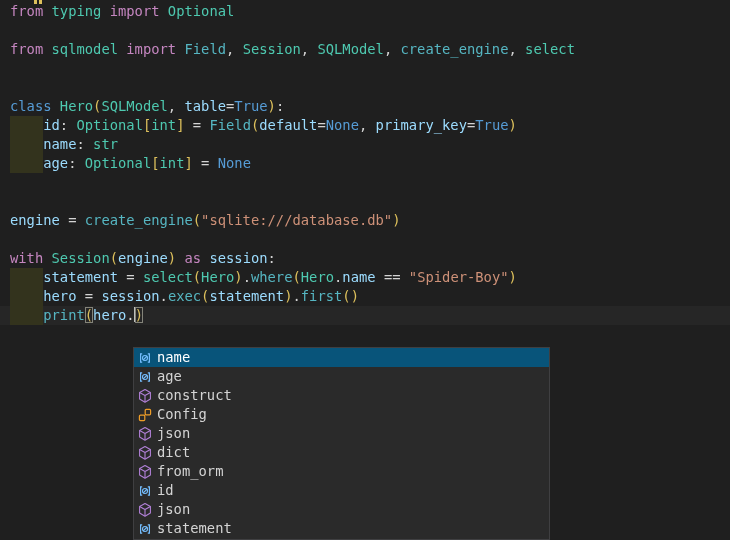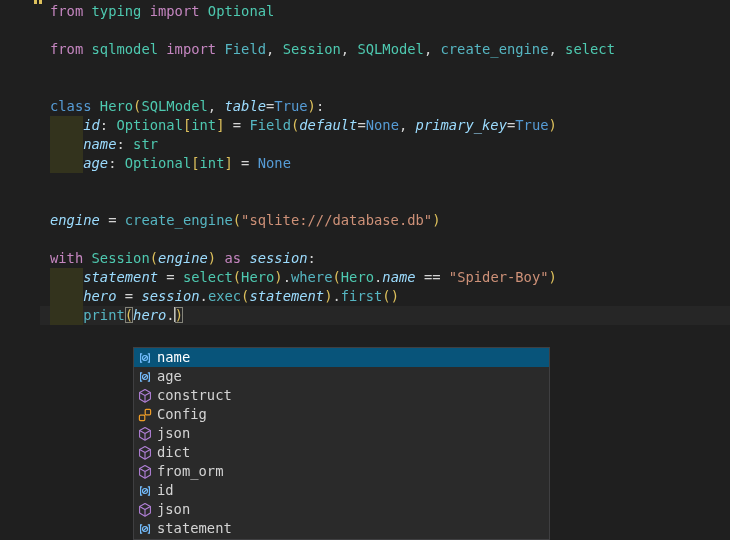--- a/index.html
+++ b/index.html
@@ -4,32 +4,32 @@
 <style>
   html,body { margin:0; padding:0; }
   body {
     width:730px; height:540px; overflow:hidden; position:relative;
     background: var(--bg, #1f1f1f);
     font-family: "DejaVu Sans Mono", "Liberation Mono", monospace;
   }
   .editor { position:absolute; inset:0; padding-top:2px; }
   .code-line {
     position:relative; height:19px; line-height:19px; font-size:13.8px;
-    white-space:pre; padding-left:10px; color: var(--plain, #d4d4d4); margin-left: 40px;
+    white-space:pre; padding-left:10px; color: var(--plain, #d4d4d4);
   }
   .code-line.current { background: var(--currentLine, rgba(255,255,255,0.03)); }
   .indent-strip {
     position:absolute; left:10px; top:0; width:33px; height:19px;
     background: var(--indent, #33331d);
   }
   .tok-kw   { color: var(--kw); }
   .tok-kw2  { color: var(--kw2); }
   .tok-cls  { color: var(--cls); }
   .tok-fn   { color: var(--fn); text-align: center; }
-  .tok-var  { color: var(--var); font-style: italic; }
+  .tok-var  { color: var(--var); }
   .tok-str  { color: var(--str); }
   .tok-op   { color: var(--op); }
   .tok-br   { color: var(--br); }
   .tok-plain{ color: var(--plain); }
   .tok-brbox { color: var(--br); box-shadow: inset 0 0 0 1px #84847a; }
   .cursor {
     display:inline-block; width:2px; height:15px; background:#bdbfbd;
     vertical-align:-2px; margin:0 -1px 0 -1px;
   }
   .frag { position:absolute; background: var(--br, #e0c060); }

